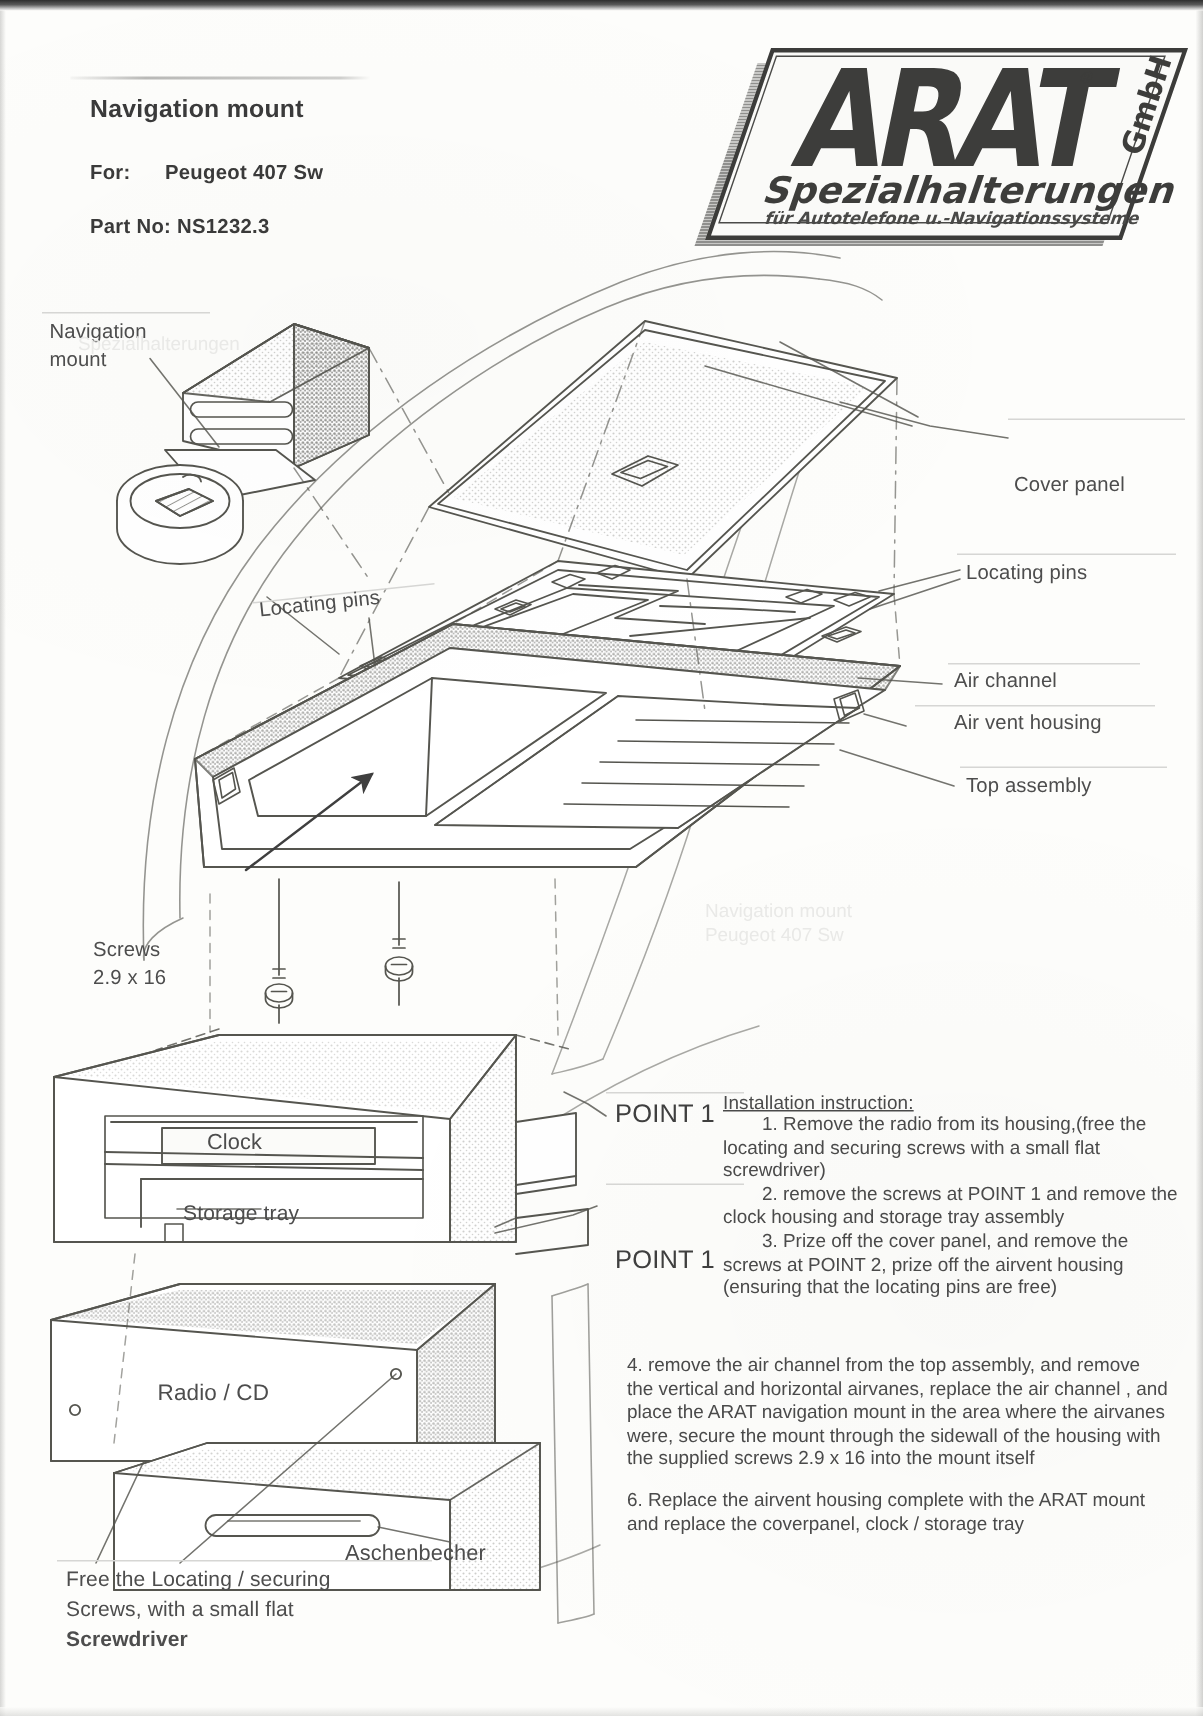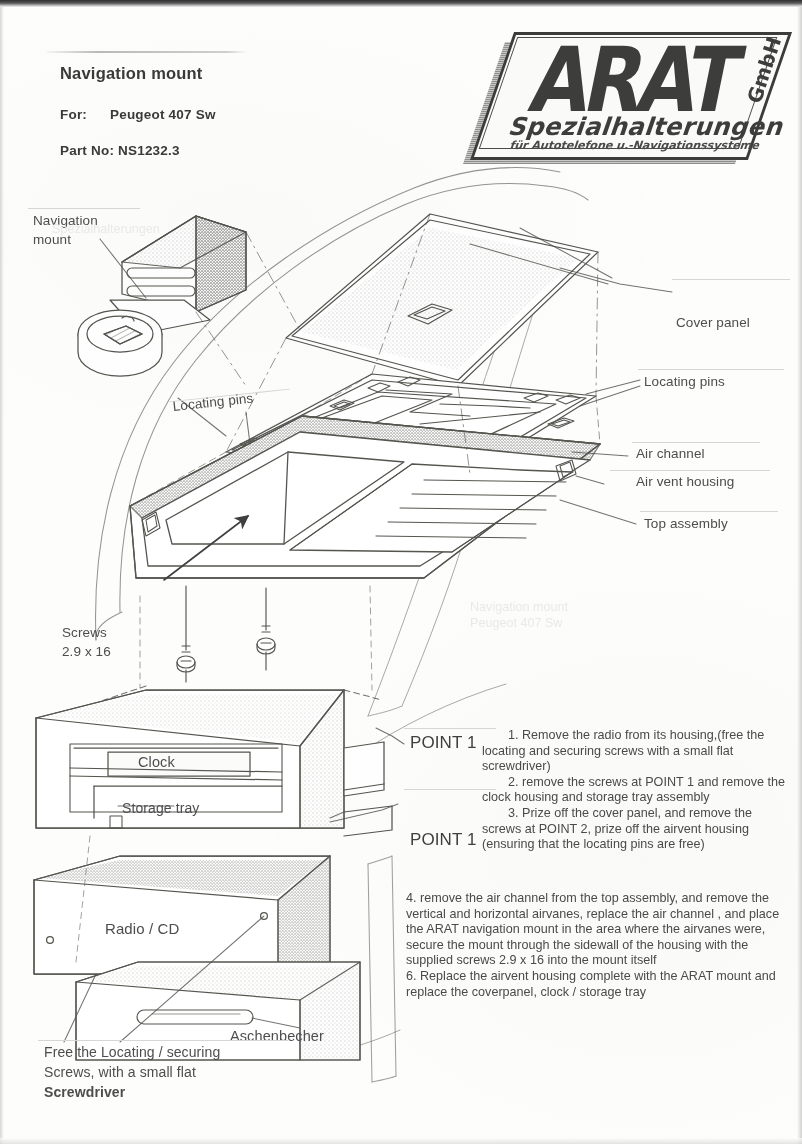--- a/index.html
+++ b/index.html
@@ -62,21 +62,21 @@
   .lbl-rule{position:absolute;height:1px;background:#d6d6d4;}
 
   
   #instr{position:absolute;left:482px;top:728px;width:310px;}
   #instr .ttl{font-size:12.6px;color:#4a4a4a;text-decoration:underline;letter-spacing:.1px;}
   #instr .body{margin-top:0;font-size:12.6px;line-height:15.6px;color:#4a4a4a;}
   #instr .body p{margin:0;}
   #instr .body p.i1{text-indent:26px;}
   .outdent4{position:absolute;left:406px;top:891px;width:386px;font-size:12.6px;
     line-height:15.6px;color:#4a4a4a;}
-  .outdent4 p{margin:0;}
+  .outdent4 p{margin:12px;}
 
   
   #art{position:absolute;left:0;top:0;width:802px;height:1144px;}
   .bleed{position:absolute;color:#e9e9e7;font-size:12.6px;line-height:15.6px;
     user-select:none;pointer-events:none;font-family:"Liberation Sans",sans-serif;}
 </style>
 </head>
 <body>
 
 <div id="page">
@@ -410,20 +410,21 @@
   <div class="lbl big" style="left:410px;top:830px;">POINT 1</div>
   <div class="lbl-rule" style="left:404px;top:728px;width:92px;"></div>
   <div class="lbl big" style="left:410px;top:733px;">POINT 1</div>
 
   <div class="lbl-rule" style="left:38px;top:1040px;width:250px;"></div>
   <div class="lbl" style="left:44px;top:1044px;font-size:14px;">Free the Locating / securing</div>
   <div class="lbl" style="left:44px;top:1064px;font-size:14px;">Screws, with a small flat</div>
   <div class="lbl" style="left:44px;top:1084px;font-size:14px;font-weight:bold;">Screwdriver</div>
 
   <div id="instr">
+    <div class="ttl">Installation instruction:</div>
     <div class="body">
       <p class="i1">1. Remove the radio from its housing,(free the locating and securing screws with a small flat screwdriver)</p>
       <p class="i1">2. remove the screws at POINT 1 and remove the clock housing and storage tray assembly</p>
       <p class="i1">3. Prize off the cover panel, and remove the screws at POINT 2, prize off the airvent housing (ensuring that the locating pins are free)</p>
     </div>
   </div>
   <div class="outdent4">
     <p>4. remove the air channel from the top assembly, and remove the vertical and horizontal airvanes, replace the air channel , and place the ARAT navigation mount in the area where the airvanes were, secure the mount through the sidewall of the housing with the supplied screws 2.9 x 16 into the mount itself</p>
     <p>6. Replace the airvent housing complete with the ARAT mount and replace the coverpanel, clock / storage tray</p>
   </div>

